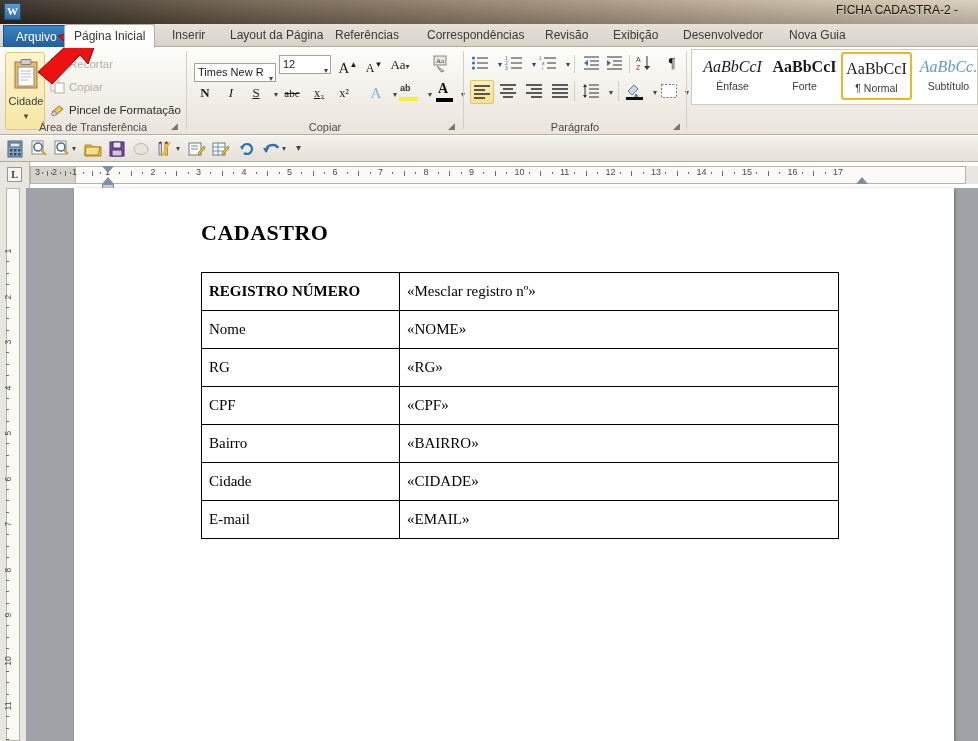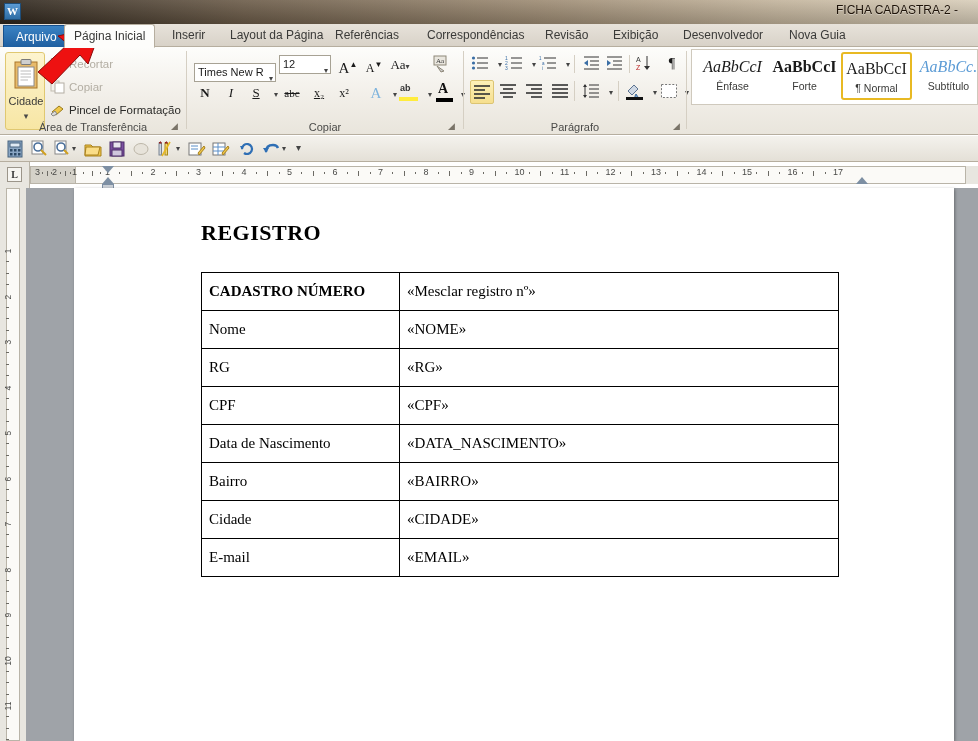--- a/index.html
+++ b/index.html
@@ -740,42 +740,38 @@
         <span class="vtick" style="top: 513px;">11</span>
         <div class="vdot" style="top: 528.375px;"></div>
         <div class="vdot" style="top: 539.75px;"></div>
         <div class="vdot" style="top: 551.125px;"></div>
       </div>
   </div>
 
   <div class="canvas">
     <div class="page">
       <div class="doc-body">
-        <div class="doc-h1">REGISTRO</div>
+        <div class="doc-h1">CADASTRO</div>
         <table class="ficha">
           <tbody id="ficha-body">
               <tr>
-                <td class="bold" style="width: 198px;">CADASTRO NÚMERO</td>
+                <td class="bold" style="width: 198px;">REGISTRO NÚMERO</td>
                 <td style="width: 439px;">«Mesclar registro nº»</td>
               </tr>
               <tr>
                 <td style="width: 130px;">Nome</td>
                 <td style="width: 507px;">«NOME»</td>
               </tr>
               <tr>
                 <td style="width: 130px;">RG</td>
                 <td style="width: 507px;">«RG»</td>
               </tr>
               <tr>
                 <td style="width: 130px;">CPF</td>
                 <td style="width: 507px;">«CPF»</td>
-              </tr>
-              <tr>
-                <td style="width: 180px;">Data de Nascimento</td>
-                <td style="width: 457px;">«DATA_NASCIMENTO»</td>
               </tr>
               <tr>
                 <td style="width: 130px;">Bairro</td>
                 <td style="width: 507px;">«BAIRRO»</td>
               </tr>
               <tr>
                 <td style="width: 72px;">Cidade</td>
                 <td style="width: 335px;">«CIDADE»</td>
                 <td style="width: 40px;">UF</td>
                 <td style="width: 190px;">«UF»</td>

